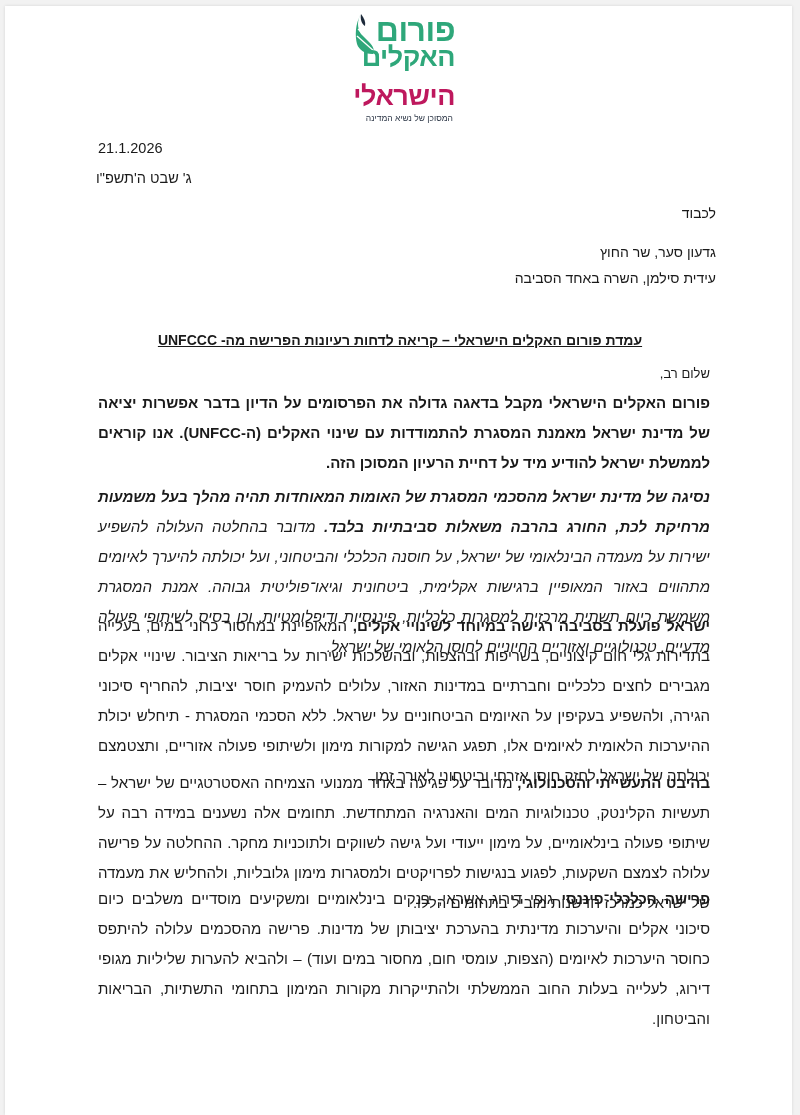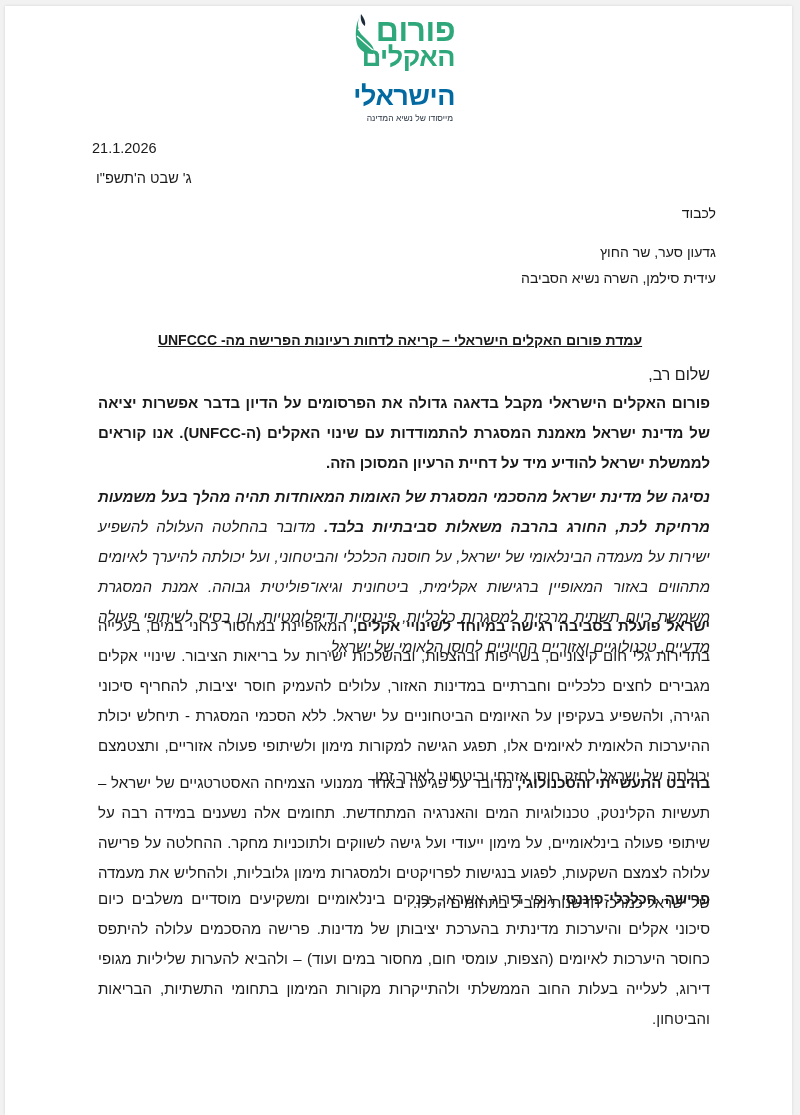--- a/index.html
+++ b/index.html
@@ -42,32 +42,32 @@
     .logo-line {
       position: absolute;
       right: 0;
       font-weight: bold;
       line-height: 1;
       letter-spacing: -0.5px;
       white-space: nowrap;
     }
     .logo-line.l1 { top: 0; font-size: 32px; color: #2ea77a; }
     .logo-line.l2 { top: 30px; font-size: 27px; color: #2ea77a; }
-    .logo-line.l3 { top: 69px; font-size: 27px; color: #0369a1; }
+    .logo-line.l3 { top: 69px; font-size: 27px; color: #be185d; }
     .logo-tag {
       position: absolute;
       right: 2px;
       top: 99px;
       font-size: 8.5px;
       color: #2a3444;
       white-space: nowrap;
     }
     .date-greg {
       position: absolute;
-      left: 92px;
+      left: 98px;
       top: 140px;
       font-size: 14.5px;
       direction: ltr;
     }
     .date-heb {
       position: absolute;
       left: 96px;
       top: 170px;
       font-size: 14.5px;
       direction: rtl;
@@ -100,47 +100,47 @@
       font-size: 15px;
       line-height: 30px;
       text-align-last: right;
     }
     .para b { font-weight: bold; }
     .greet {
       position: absolute;
       right: 90px;
       top: 366px;
       direction: rtl;
-      font-size: 16px;
+      font-size: 13px;
     }
   </style>
 </head>
 <body>
 
 <div class="page"></div>
 
 <div class="logo">
   <svg class="logo-mark" viewBox="0 0 26 40" width="26" height="40">
     <path d="M6 0 C 2 6, 2 14, 6 20 L 14 28 C 18 32, 20 36, 18 40 C 10 40, 4 36, 2 30 C 0 22, 0 10, 6 0 Z" fill="#2ea77a"></path>
     <path d="M6 0 C 9 4, 11 8, 10 12 C 7 10, 5 6, 6 0 Z" fill="#1d2a3a"></path>
     <path d="M2 22 L 20 38" stroke="#ffffff" stroke-width="1.4" fill="none"></path>
     <path d="M3 15 L 15 27" stroke="#ffffff" stroke-width="1.2" fill="none"></path>
   </svg>
   <div class="logo-line l1">פורום</div>
   <div class="logo-line l2">האקלים</div>
   <div class="logo-line l3">הישראלי</div>
-  <div class="logo-tag">מייסודו של נשיא המדינה</div>
+  <div class="logo-tag">המסוכן של נשיא המדינה</div>
 </div>
 
 <div class="date-greg">21.1.2026</div>
 <div class="date-heb">ג' שבט ה'תשפ"ו</div>
 
 <div class="rtl-block" style="top:205px;">לכבוד</div>
 <div class="rtl-block" style="top:244px;">גדעון סער, שר החוץ</div>
-<div class="rtl-block" style="top:270px;">עידית סילמן, השרה נשיא הסביבה</div>
+<div class="rtl-block" style="top:270px;">עידית סילמן, השרה באחד הסביבה</div>
 
 <div class="subject">עמדת פורום האקלים הישראלי – קריאה לדחות רעיונות הפרישה מה- UNFCCC</div>
 
 <div class="greet">שלום רב,</div>
 
 <div class="para" style="top:388px;">
   <b>פורום האקלים הישראלי מקבל בדאגה גדולה את הפרסומים על הדיון בדבר אפשרות יציאה של מדינת ישראל מאמנת  המסגרת להתמודדות עם שינוי האקלים (ה-UNFCC). אנו קוראים לממשלת ישראל להודיע מיד על דחיית הרעיון המסוכן הזה.</b><span></span>
 </div>
 
 <div class="para" style="top:482px;font-style:italic;">

